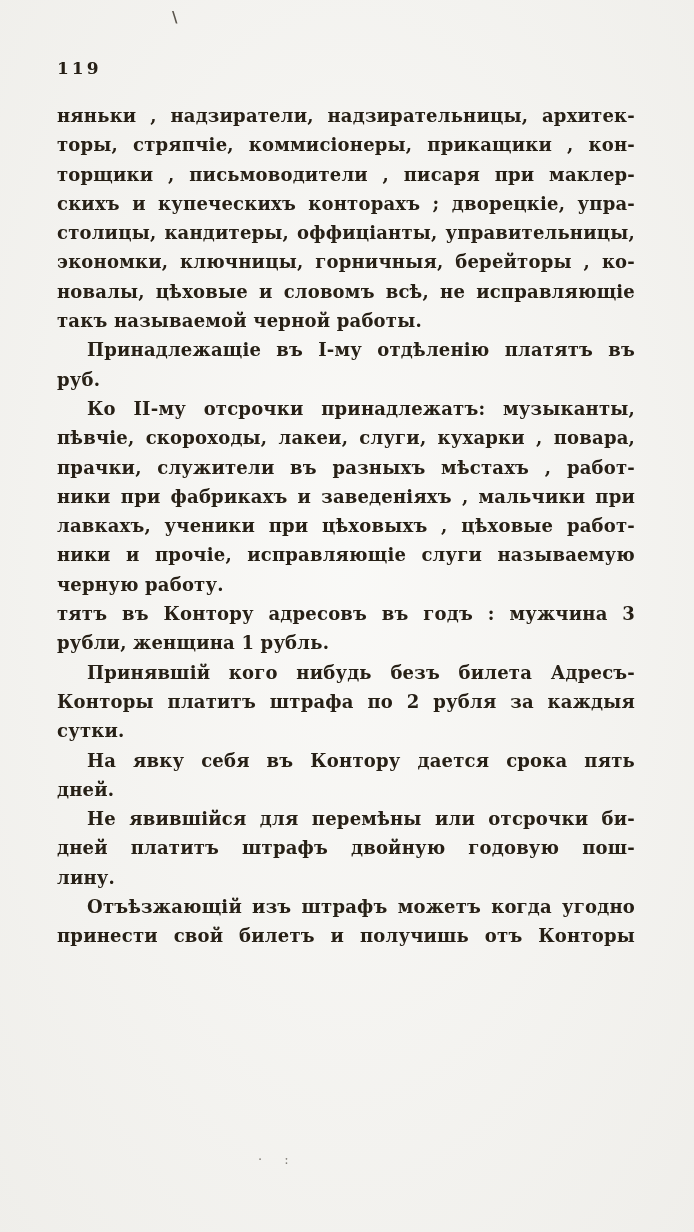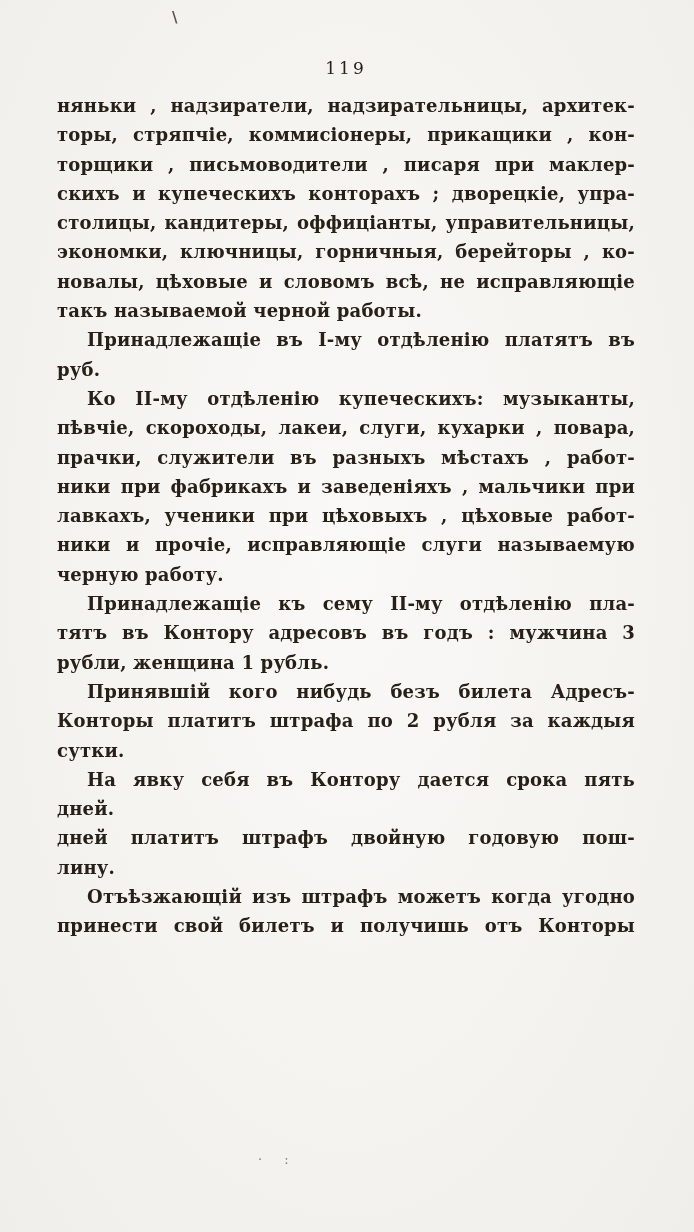--- a/index.html
+++ b/index.html
@@ -12,25 +12,25 @@
   .page {
     position:relative;
     width:694px; height:1232px;
     background:var(--paper);
     background-image:radial-gradient(ellipse at 50% 45%, rgba(255,255,255,0.5), rgba(0,0,0,0.02));
     overflow:hidden;
     color:var(--ink);
   }
   .page-number {
     position:absolute; top:58px; left:57px; width:578px;
-    text-align:center;
-    font-size:17px; font-weight:400; letter-spacing:3px;
+    text-align:left;
+    font-size:17px; font-weight:700; letter-spacing:3px;
   }
   .text-block {
-    position:absolute; top:91px; left:57px; width:578px;
+    position:absolute; top:101px; left:57px; width:578px;
   }
   .line {
     font-size:18px;
     font-weight:700;
     line-height:29.3px;
     height:29.3px;
     letter-spacing:0.2px;
     text-align:justify;
     text-align-last:justify;
     overflow:hidden;
@@ -70,47 +70,47 @@
       <div class="line">новалы, цѣховые и словомъ всѣ, не исправляющіе</div>
       <div class="line last">такъ называемой черной работы.</div>
     </div>
 
     <div class="para">
       <div class="line indent">Принадлежащіе въ I-му отдѣленію платятъ въ</div>
       <div class="line last">руб.</div>
     </div>
 
     <div class="para">
-      <div class="line indent">Ко II-му отдѣленію купеческихъ: музыканты,</div>
+      <div class="line indent">Ко II-му отсрочки принадлежатъ: музыканты,</div>
       <div class="line">пѣвчіе, скороходы, лакеи, слуги, кухарки , повара,</div>
       <div class="line">прачки, служители въ разныхъ мѣстахъ , работ-</div>
       <div class="line">ники при фабрикахъ и заведеніяхъ , мальчики при</div>
       <div class="line">лавкахъ, ученики при цѣховыхъ , цѣховые работ-</div>
       <div class="line">ники и прочіе, исправляющіе слуги называемую</div>
       <div class="line last">черную работу.</div>
     </div>
 
     <div class="para">
-      <div class="line indent">Принадлежащіе къ сему II-му отдѣленію пла-</div>
       <div class="line">тятъ въ Контору адресовъ въ годъ : мужчина 3</div>
       <div class="line last">рубли, женщина 1 рубль.</div>
     </div>
 
     <div class="para">
       <div class="line indent">Принявшій кого нибудь безъ билета Адресъ-</div>
       <div class="line">Конторы платитъ штрафа по 2 рубля за каждыя</div>
       <div class="line last">сутки.</div>
     </div>
 
     <div class="para">
       <div class="line indent">На явку себя въ Контору дается срока пять</div>
       <div class="line last">дней.</div>
     </div>
 
     <div class="para">
+      <div class="line indent">Не явившійся для перемѣны или отсрочки би-</div>
       <div class="line">дней платитъ штрафъ двойную годовую пош-</div>
       <div class="line last">лину.</div>
     </div>
 
     <div class="para">
       <div class="line indent">Отъѣзжающій изъ штрафъ можетъ когда угодно</div>
       <div class="line">принести свой билетъ и получишь отъ Конторы</div>
     </div>
 
   </div>

